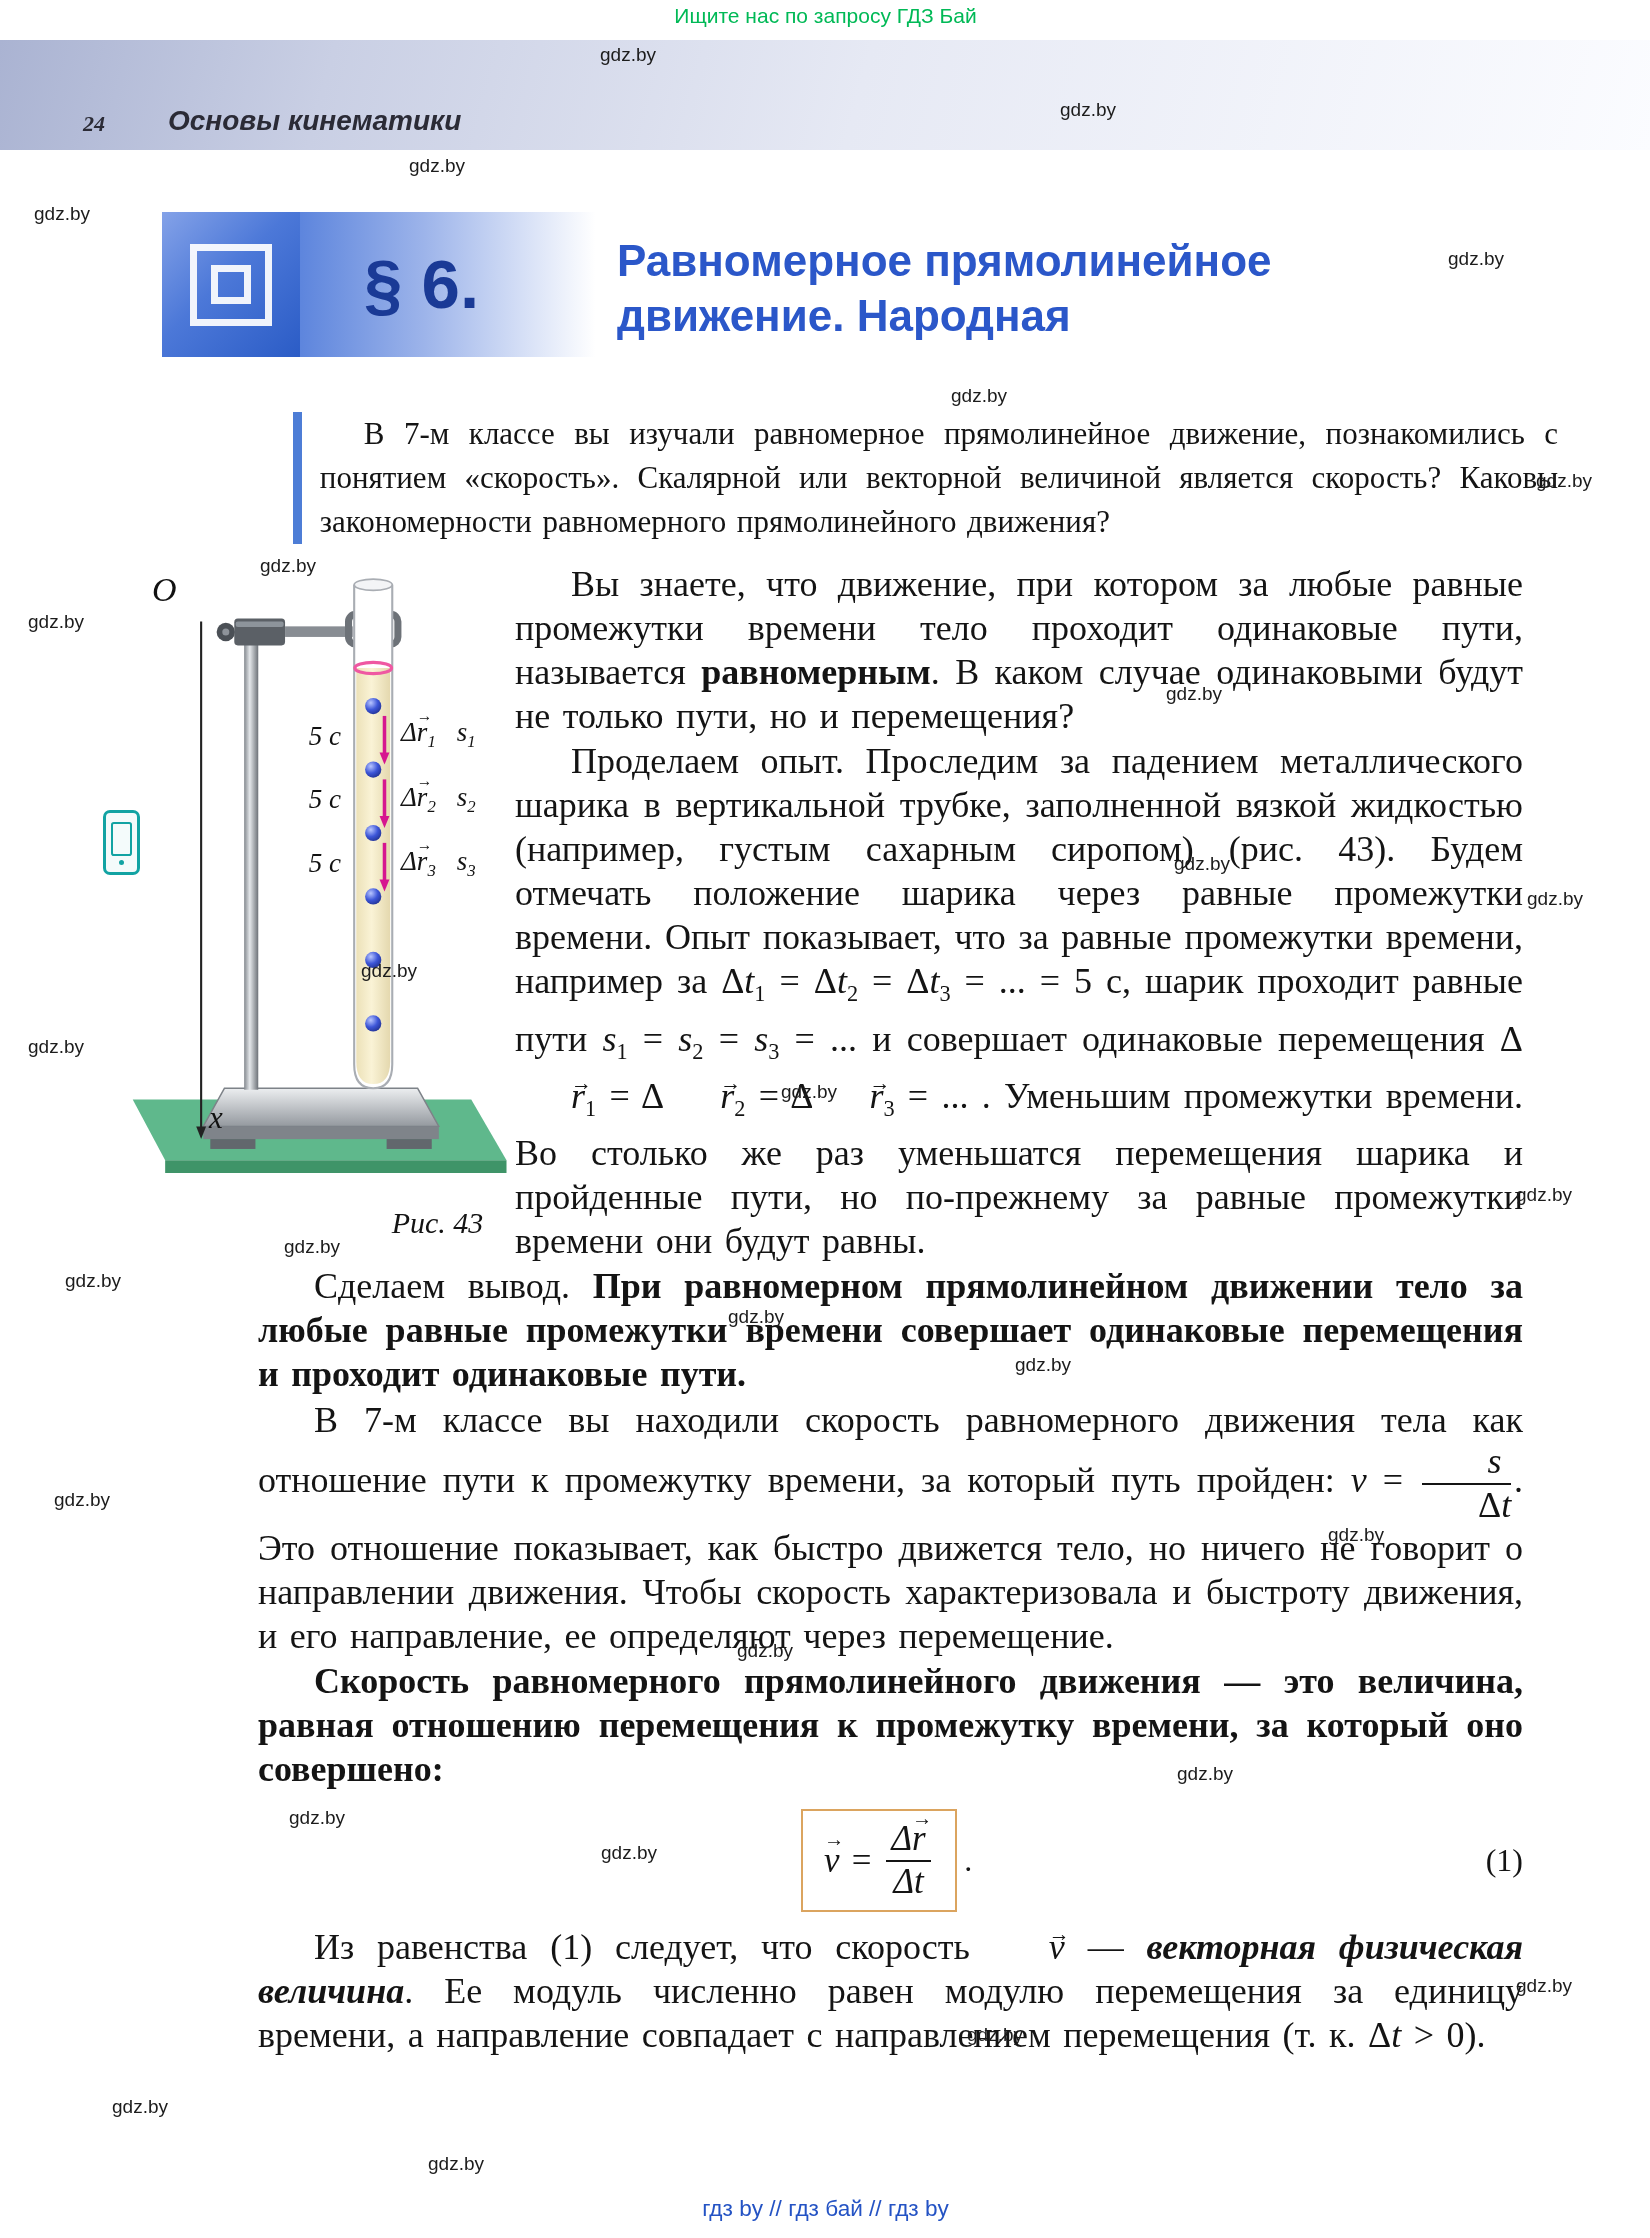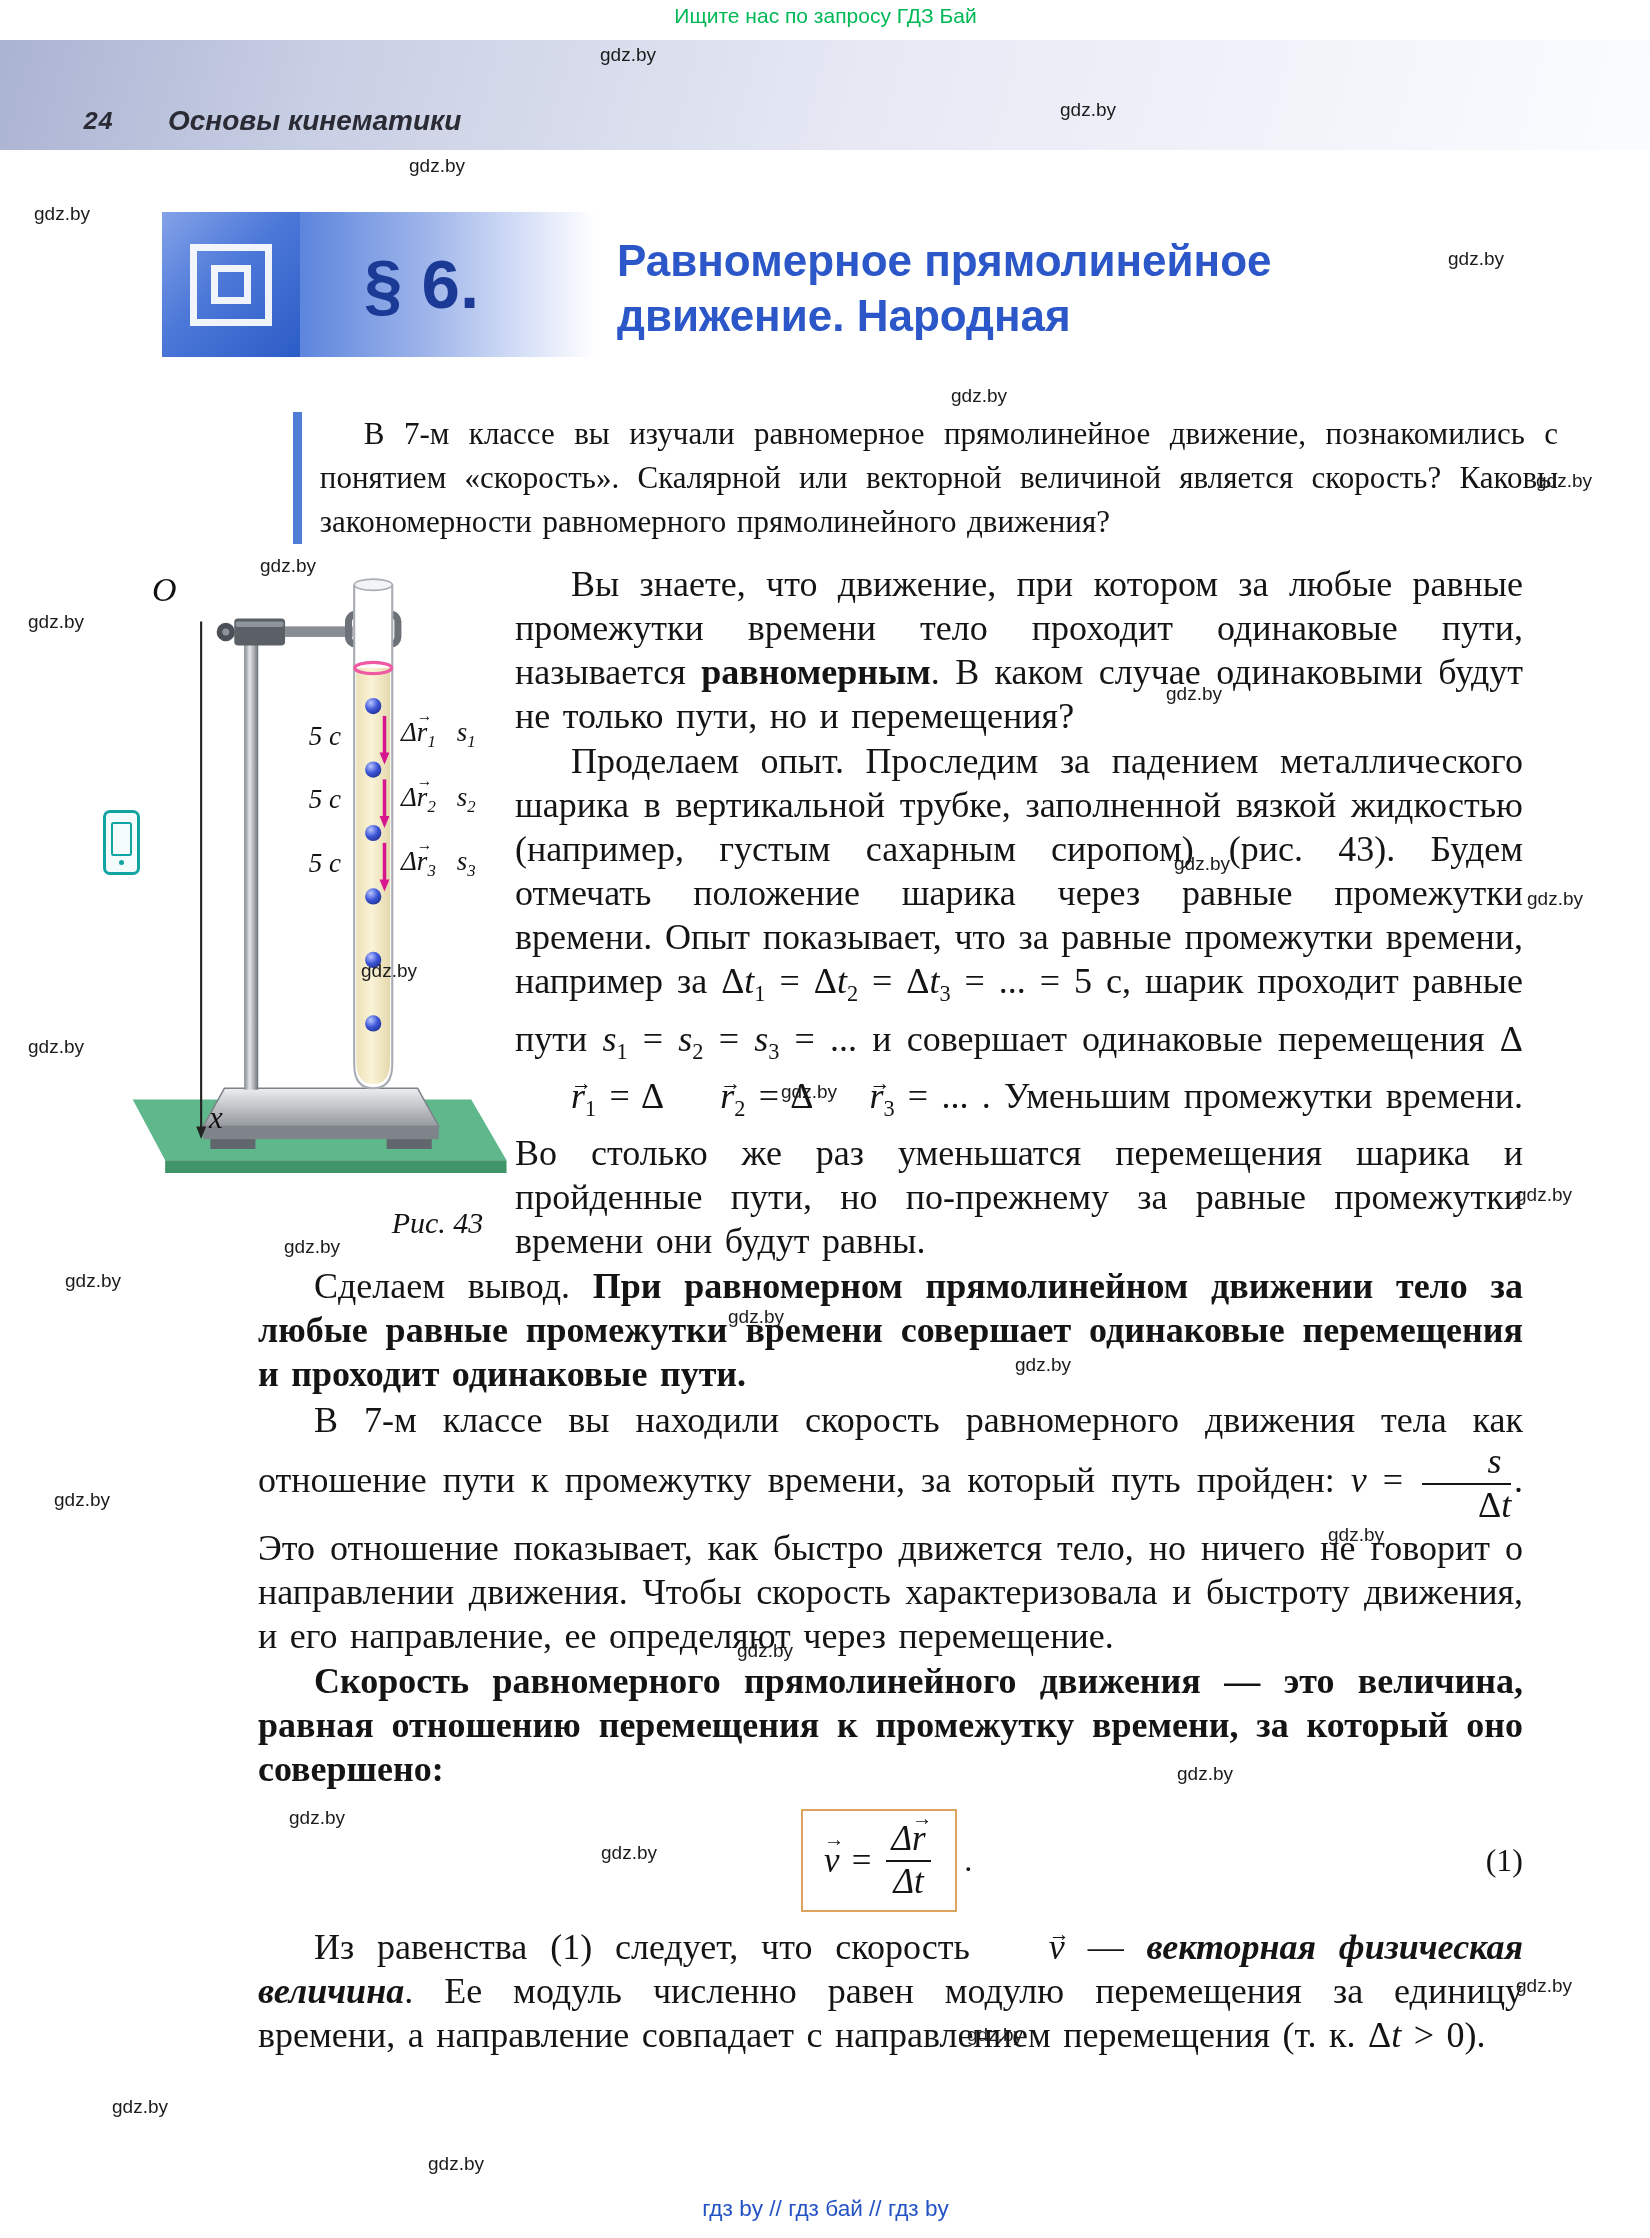--- a/index.html
+++ b/index.html
@@ -6,22 +6,22 @@
   .page{position:relative;width:1651px;height:2239px;background:#ffffff;overflow:hidden;
         font-family:"Liberation Serif",serif;color:#141414;}
 
   
   .promo-top{position:absolute;top:4.2px;left:0;width:100%;text-align:center;
              font-family:"Liberation Sans",sans-serif;font-size:21px;color:#00b956;}
 
   
   .header-band{position:absolute;top:40px;left:0;width:100%;height:110px;
                background:linear-gradient(105deg,#aab3d2 0%,#c9cfe4 20%,#e6e9f4 52%,#fbfcff 100%);}
-  .pagenum{position:absolute;left:83px;bottom:12.7px;font-family:Liberation Mono, monospace;
-           font-weight:bold;font-style:italic;font-size:25px;color:#2b2b36;}
+  .pagenum{position:absolute;left:83px;bottom:12.7px;font-family:Liberation Serif, serif;
+           font-weight:bold;font-style:italic;font-size:22px;color:#2b2b36;}
   .chapter{position:absolute;left:168px;bottom:12.7px;font-family:"Liberation Sans",sans-serif;
            font-weight:bold;font-style:italic;font-size:28px;color:#2b2b36;text-align:right;}
 
   
   .section-head{position:absolute;top:212px;left:162px;height:145px;display:flex;}
   .icon-box{width:138px;height:145px;background:linear-gradient(135deg,#84a2e8 0%,#4c78d8 45%,#2b5cc6 100%);
             display:flex;align-items:center;justify-content:center;}
   .sq-outer{width:68px;height:68px;border:7px solid #ffffff;display:flex;align-items:center;justify-content:center;opacity:0.92;}
   .sq-inner{width:25.4px;height:25.4px;border:7px solid #ffffff;}
   .grad-strip{width:311px;height:145px;background:linear-gradient(to right,#5d85dd 0%,#9db4ea 40%,#ffffff 95%);

